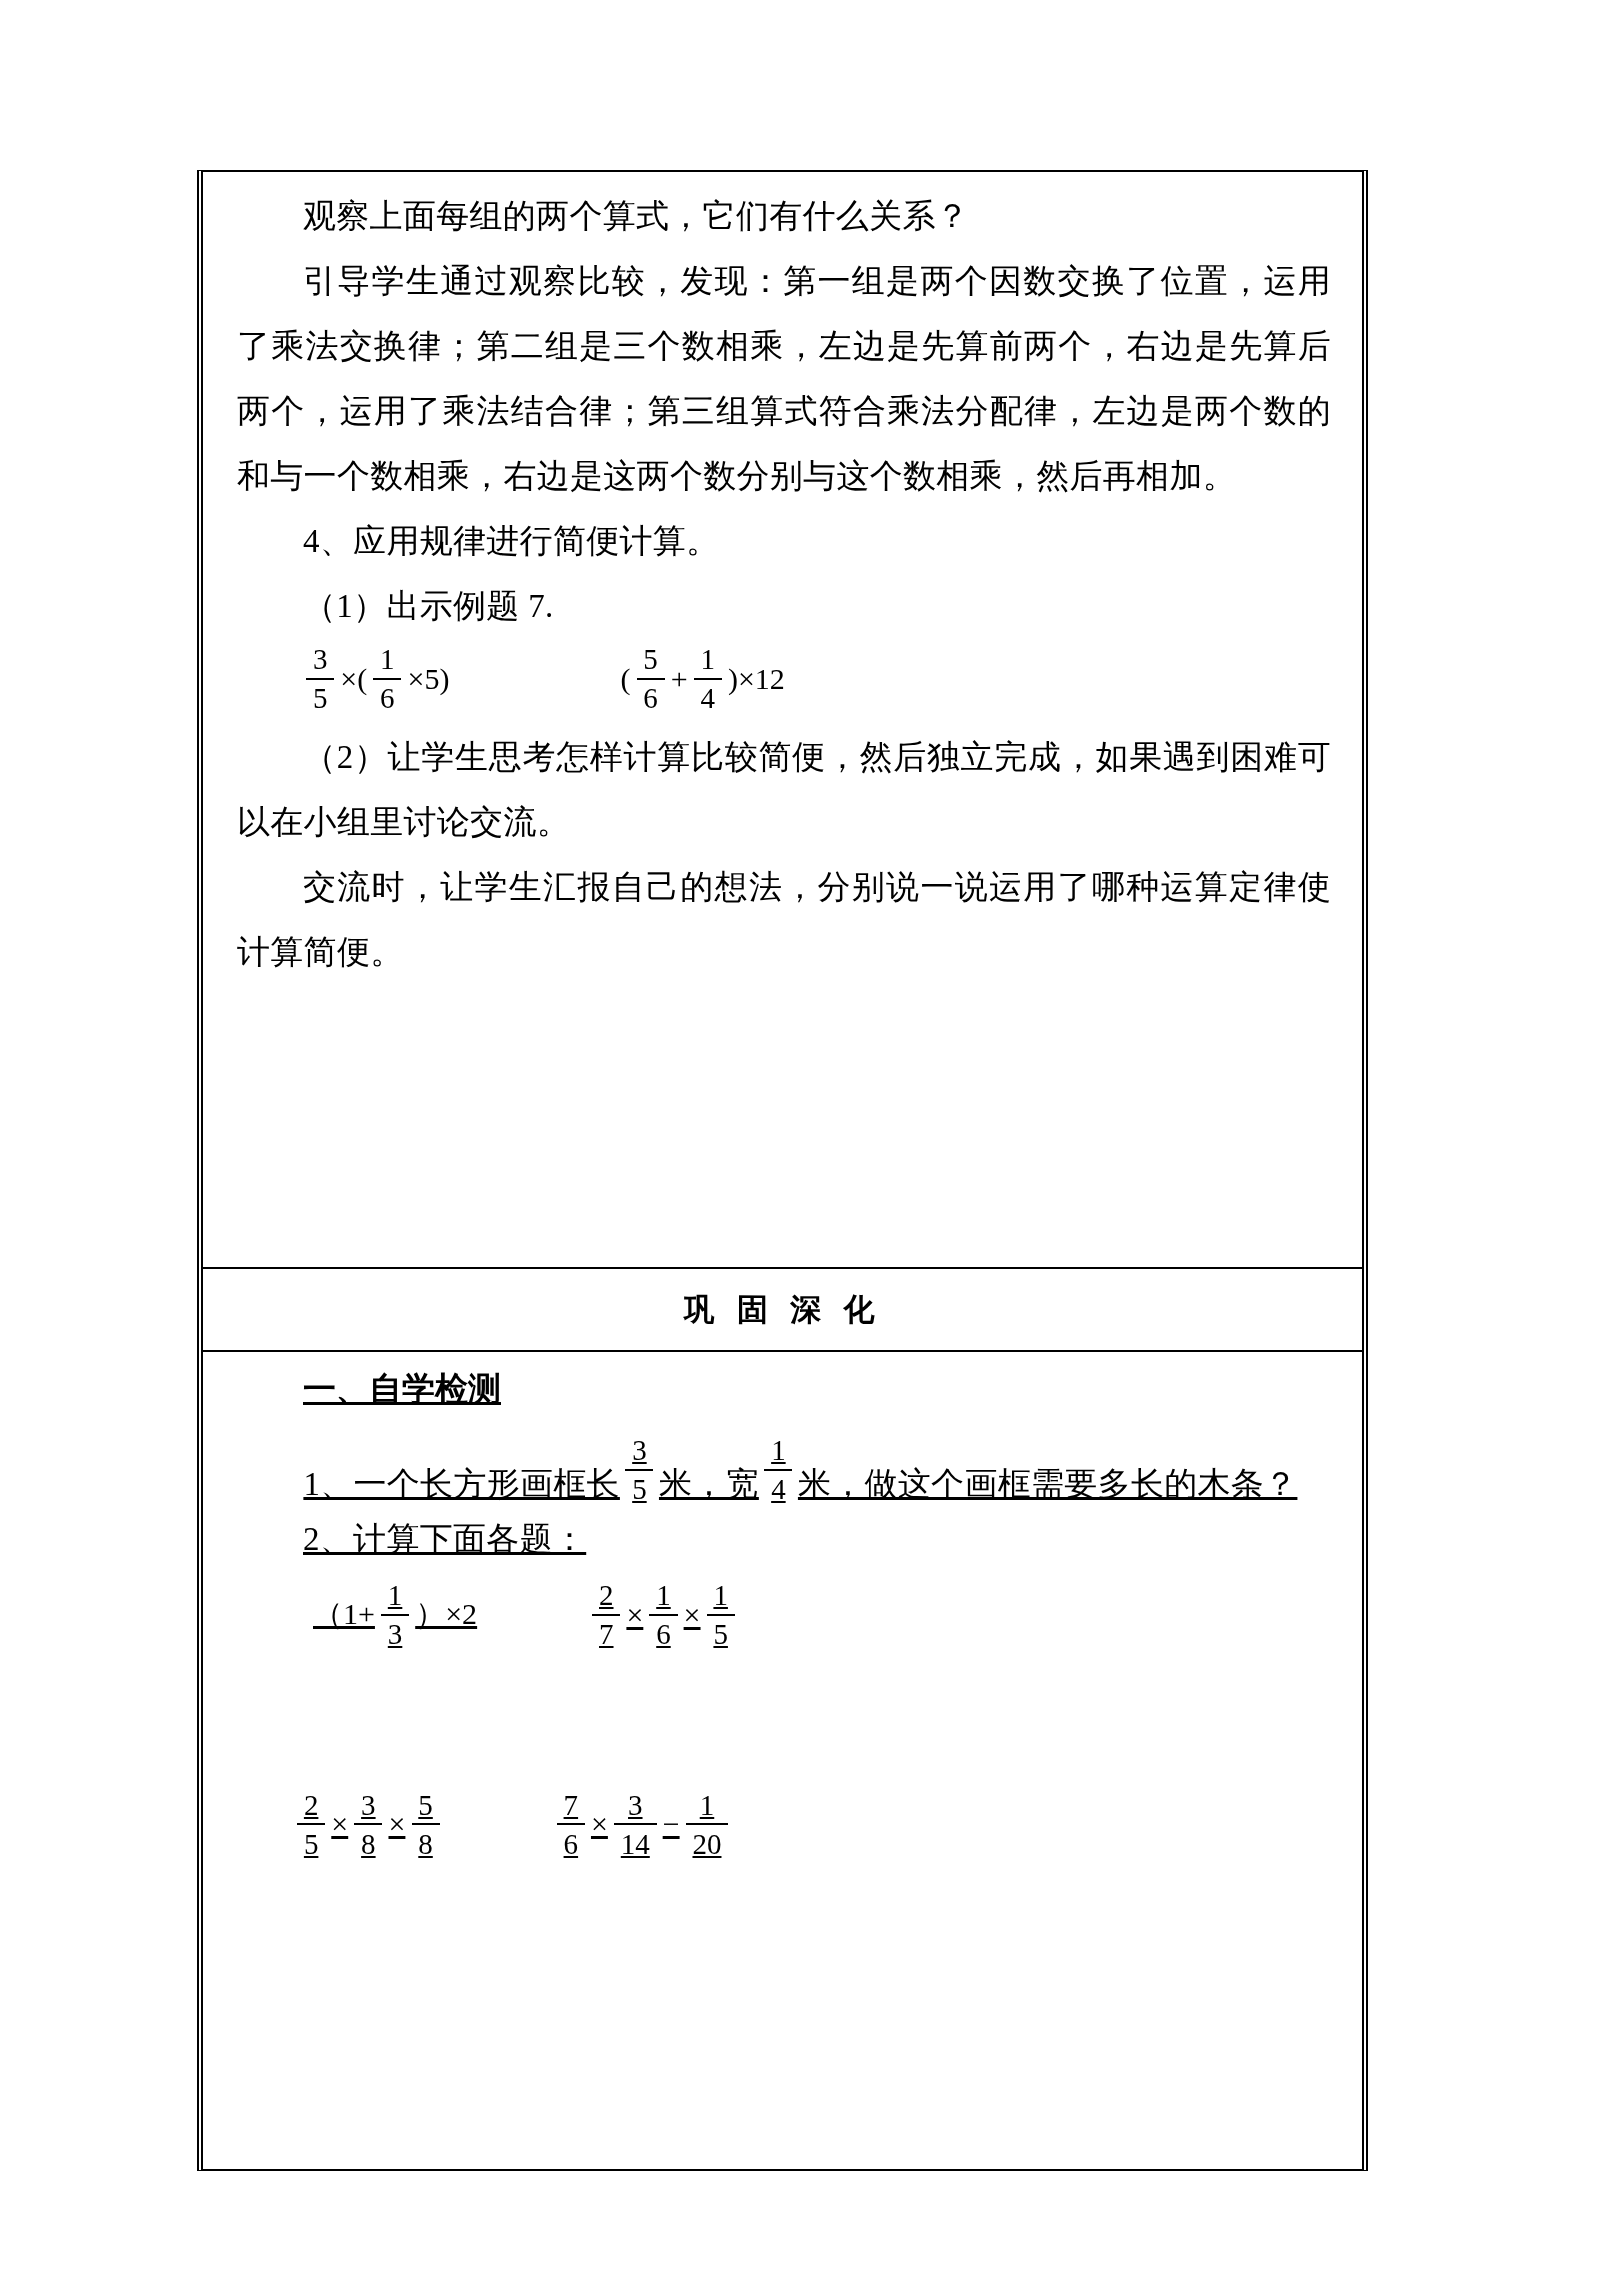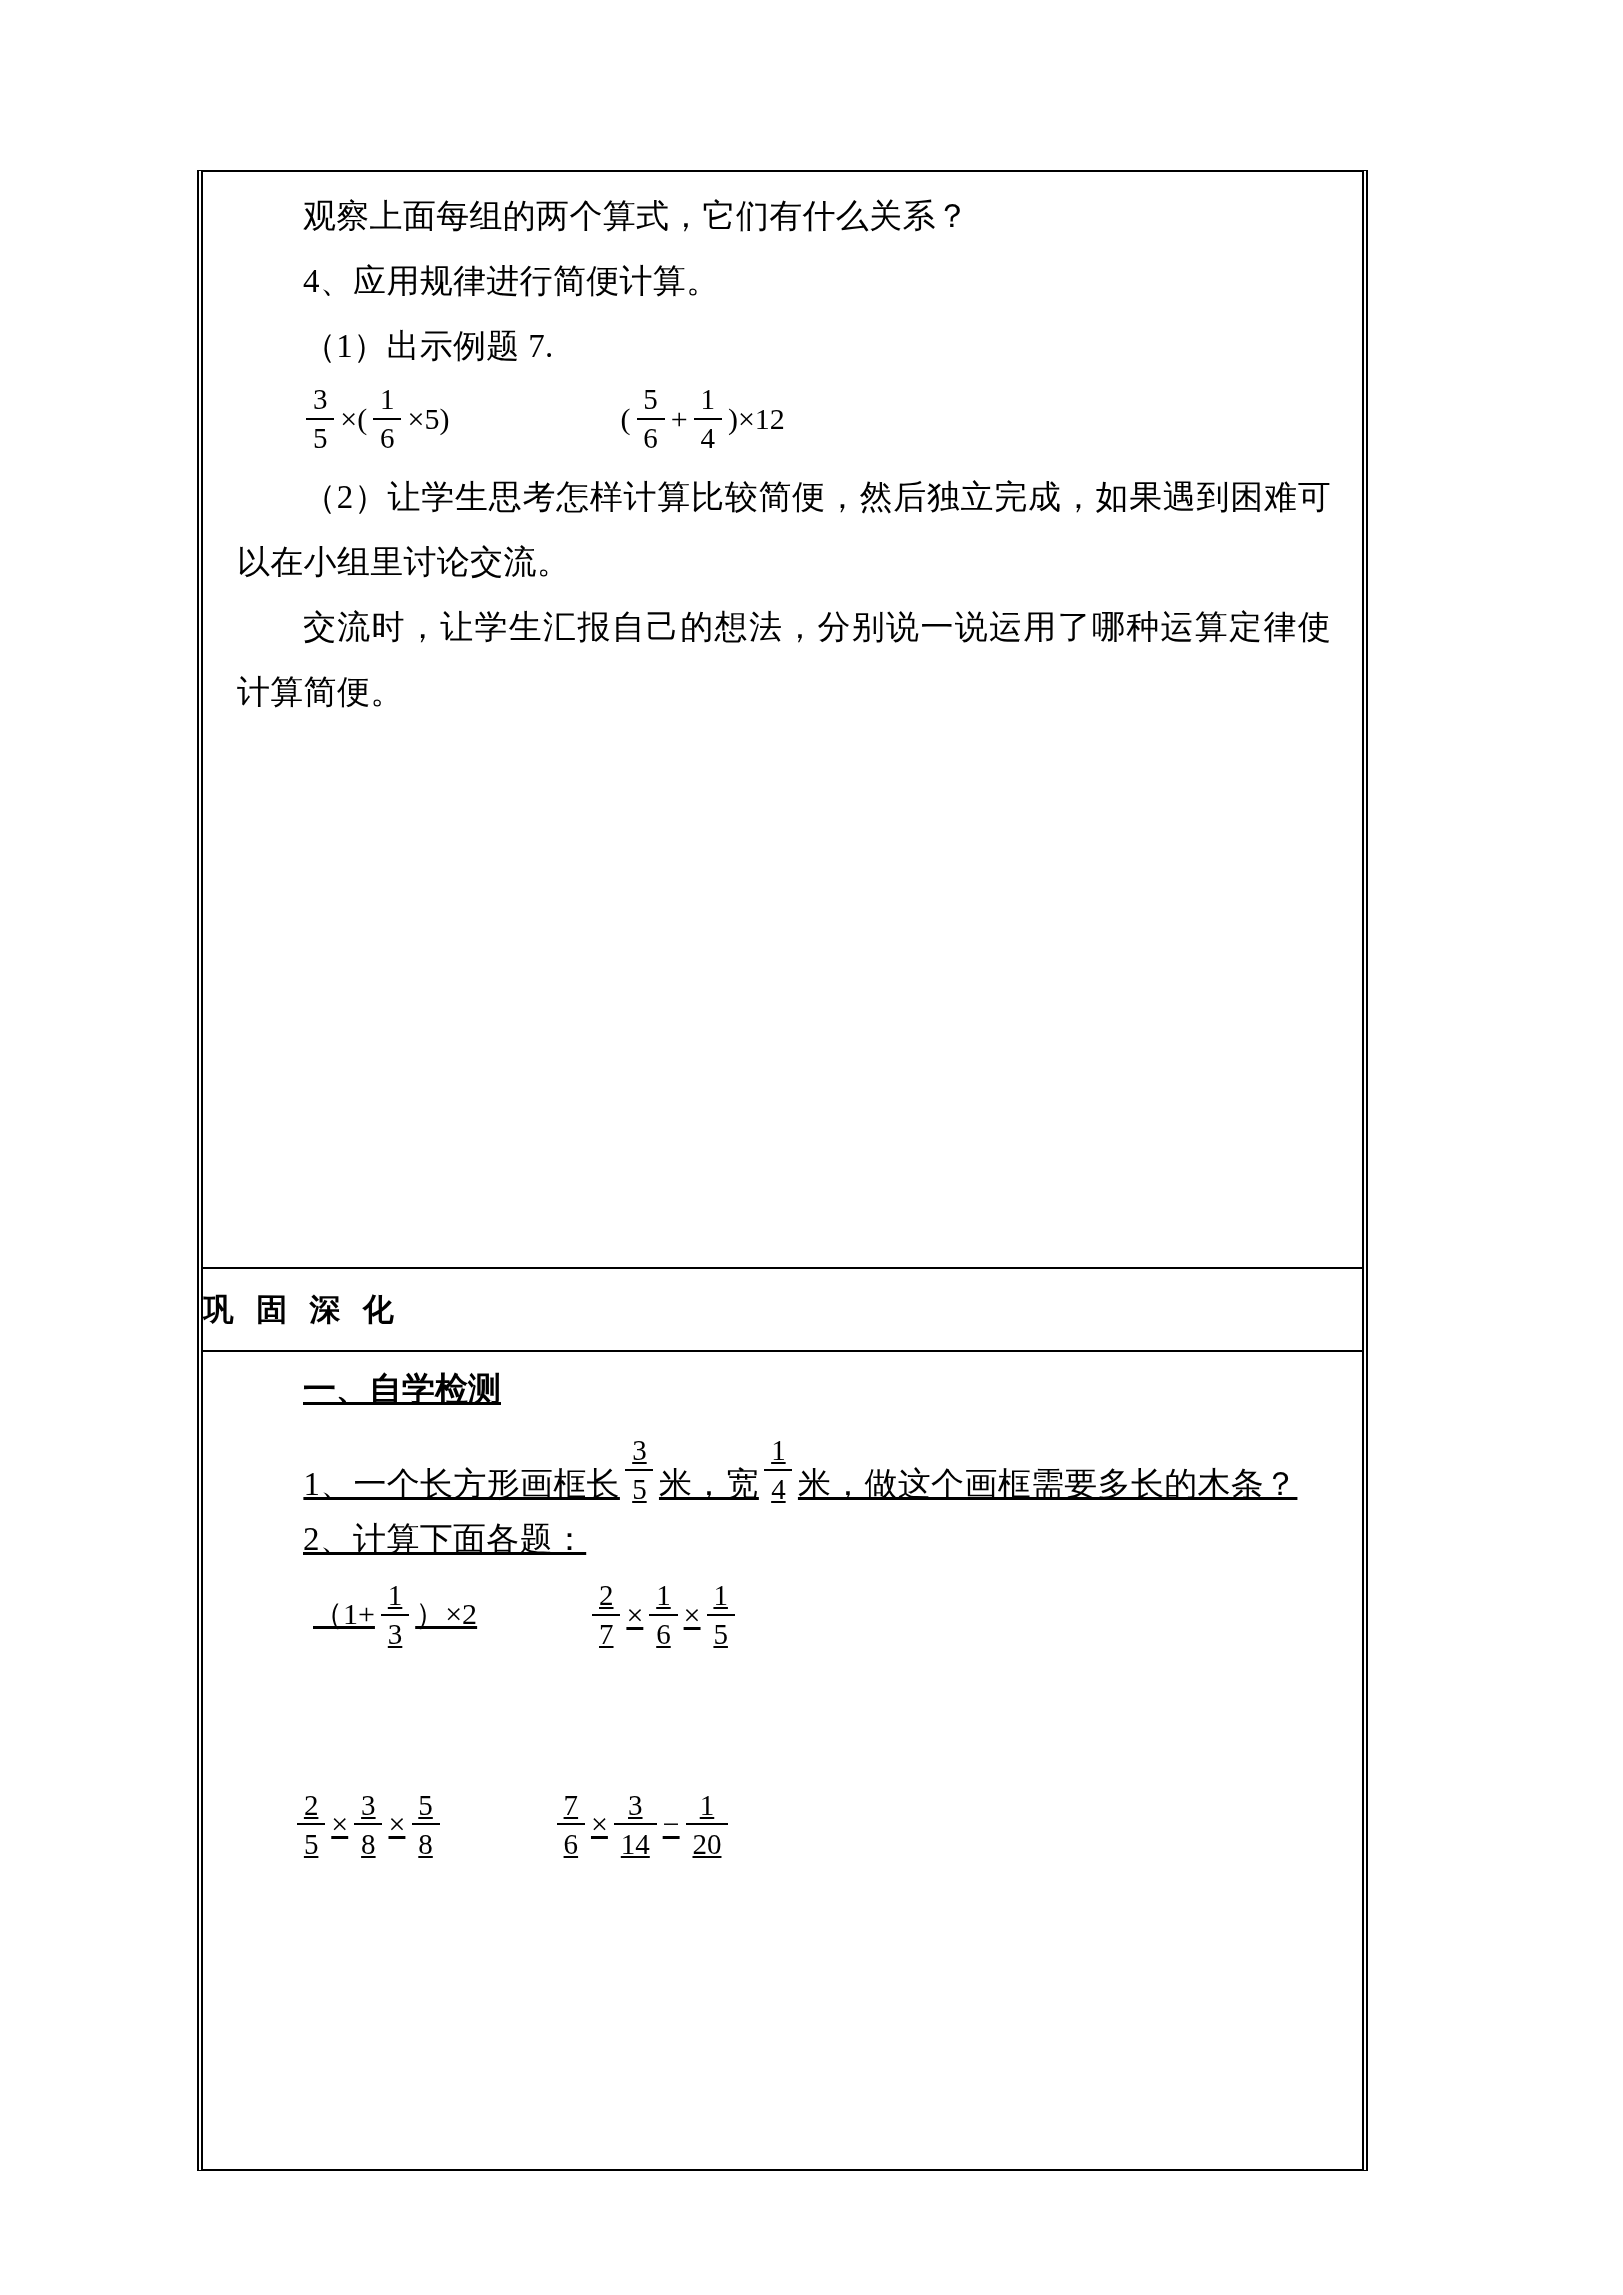--- a/index.html
+++ b/index.html
@@ -46,20 +46,21 @@
     text-align: justify;
     letter-spacing: 0.3px;
   }
   .divider {
     box-sizing: border-box;
     height: 85px;
     border-top: 2px solid #000;
     border-bottom: 2.7px solid #000;
     display: flex;
     align-items: center;
+    justify-content: center;
     font-family: "Liberation Sans", "DejaVu Sans", sans-serif;
     font-weight: bold;
     font-size: 31px;
     letter-spacing: 6.8px;
   }
   .heading {
     margin: 2.7px 0 0 0;
     font-family: "Liberation Sans", "DejaVu Sans", sans-serif;
     font-weight: bold;
     font-size: 33px;
@@ -113,20 +114,21 @@
   #ex-row2 .m2 { margin-left: 109px; }
 </style>
 </head>
 <body>
 
 <div class="page">
   <div class="frame">
 
     <div class="cell-top">
       <p class="para">观察上面每组的两个算式，它们有什么关系？</p>
+      <p class="para">引导学生通过观察比较，发现：第一组是两个因数交换了位置，运用了乘法交换律；第二组是三个数相乘，左边是先算前两个，右边是先算后两个，运用了乘法结合律；第三组算式符合乘法分配律，左边是两个数的和与一个数相乘，右边是这两个数分别与这个数相乘，然后再相加。</p>
       <p class="para">4、应用规律进行简便计算。</p>
       <p class="para">（1）出示例题 7.</p>
 
       <div class="math-row" id="example7">
         <span class="math m1">
             <span class="frac">
               <span class="num">3</span>
               <span class="den">5</span>
             </span>
             <span class="mtext">×(</span>

